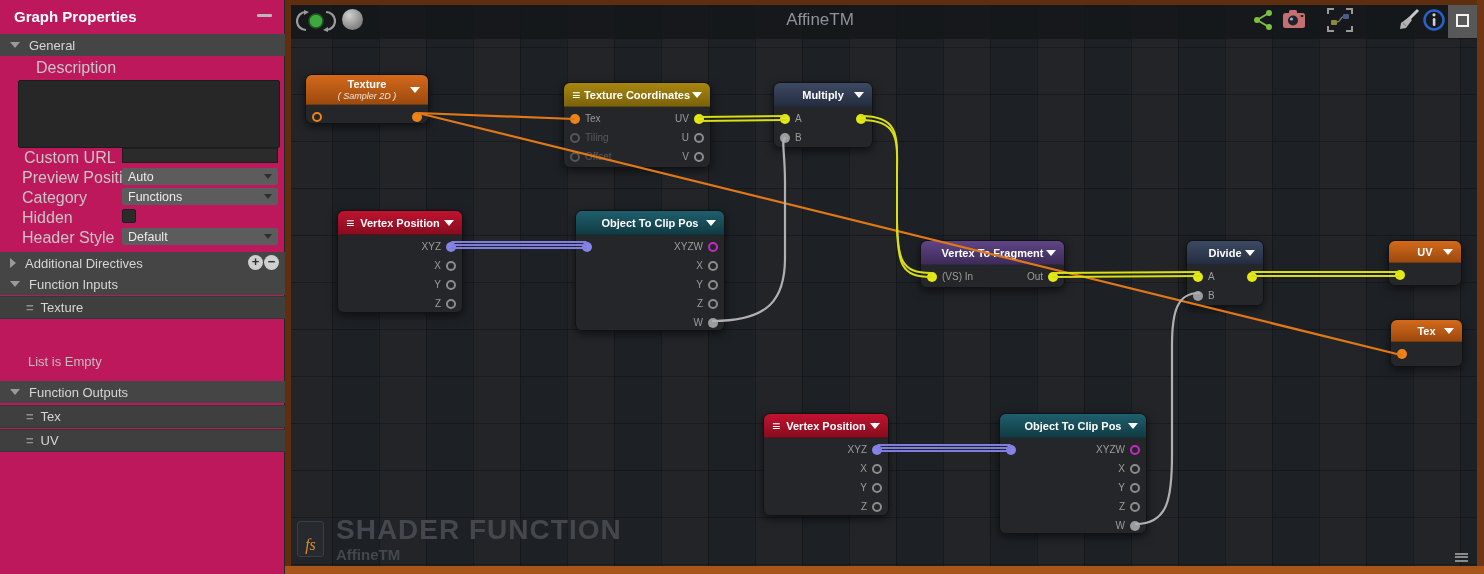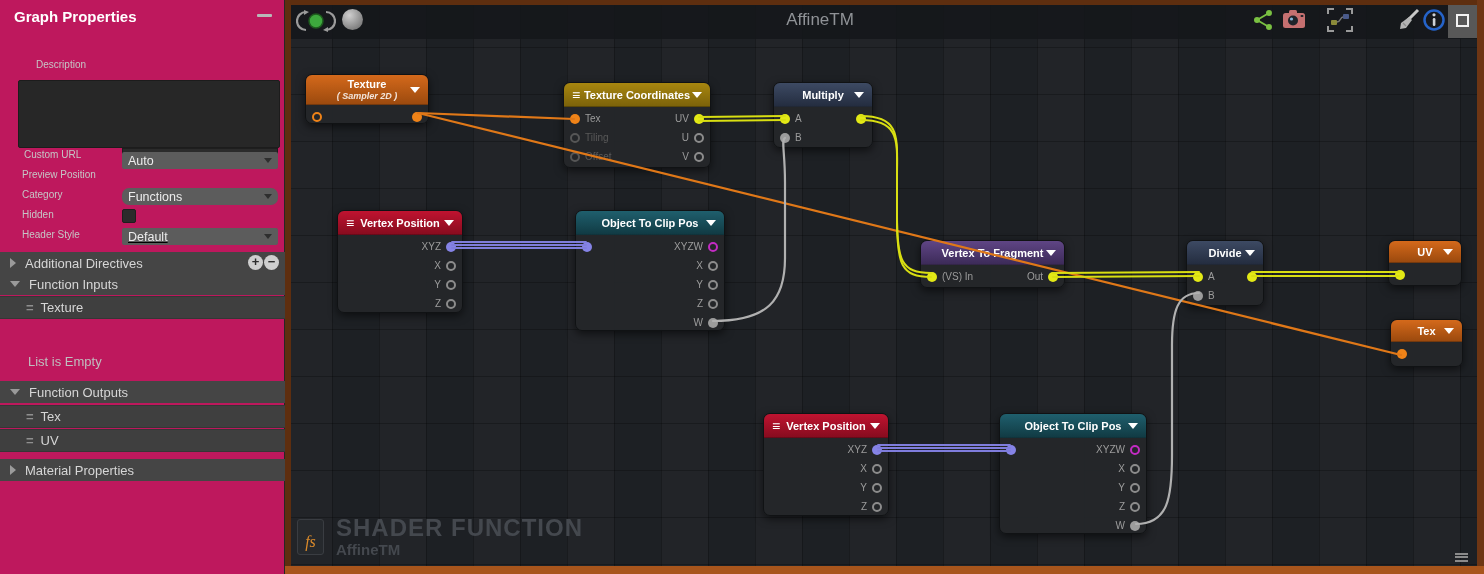--- a/index.html
+++ b/index.html
@@ -8,21 +8,21 @@
 
   
   .panel { position:absolute; left:0; top:0; width:285px; height:574px; background:#be185d; border-right:1px solid #262626; z-index:8; }
   .ptitle-row { position:relative; height:33px; display:flex; align-items:center; padding:0 14px; }
   .ptitle { color:#fff; font-size:15px; font-weight:bold; }
   .minimize { position:absolute; right:12px; top:14px; width:15px; height:3px; background:#b8b8b8; border-radius:1px; }
   .sect { position:absolute; left:0; width:285px; height:22px; background:#454545; display:flex; align-items:center; padding-left:10px; color:#d6d6d6; font-size:13px; }
   .tri { width:0; height:0; margin-right:9px; }
   .tri.down { border-left:5px solid transparent; border-right:5px solid transparent; border-top:6px solid #9a9a9a; }
   .tri.right { border-top:5px solid transparent; border-bottom:5px solid transparent; border-left:6px solid #9a9a9a; }
-  .plabel { position:absolute; color:#c6c6c6; font-size:10px; }
+  .plabel { position:absolute; color:#c6c6c6; font-size:16px; }
   .textarea { position:absolute; left:18px; top:80px; width:262px; height:68px; background:#272727; border:1px solid #1c1c1c; border-radius:2px; }
   .tinput { position:absolute; left:122px; width:156px; height:15px; background:#2b2b2b; border:1px solid #1e1e1e; color:#ddd; font-size:12px; padding:0 4px; }
   .dd { position:absolute; left:122px; width:156px; height:17px; background:#5c5c5c; border-radius:2px; display:flex; align-items:center; padding:0 6px; }
   .dd .val { color:#ececec; font-size:12.5px; flex:1; }
   .dd .dcaret { width:0; height:0; border-left:4px solid transparent; border-right:4px solid transparent; border-top:5px solid #2e2e2e; }
   .checkbox { position:absolute; left:122px; width:14px; height:14px; background:#2b2b2b; border:1px solid #1e1e1e; border-radius:2px; }
   .circbtn { position:absolute; width:15px; height:15px; border-radius:50%; background:#cfcfcf; color:#2d2d2d; font-size:13px; font-weight:bold; line-height:13px; text-align:center; }
   .item { position:absolute; left:0; width:285px; height:23px; background:#3f3f3f; border-top:1px solid #363636; border-bottom:1px solid #363636; display:flex; align-items:center; }
   .handle { margin-left:26px; margin-right:8px; color:#8f8f8f; font-size:13px; font-weight:bold; letter-spacing:-1px; }
   .item-label { color:#d6d6d6; font-size:13px; }
@@ -46,21 +46,21 @@
   .gtitle { position:absolute; left:735px; top:10px; width:170px; text-align:center; color:#8f9296; font-size:17px; z-index:5; }
   .tbicon { position:absolute; z-index:5; cursor:pointer; }
   .maxbtn { position:absolute; left:1448px; top:3px; width:29px; height:35px; background:#585858; z-index:5; display:flex; align-items:center; justify-content:center; }
   .maxbtn .sq { width:13px; height:13px; border:2px solid #f2f2f2; background:transparent; }
   .sphere { width:21px; height:21px; border-radius:50%; background:radial-gradient(circle at 35% 30%, #cfcfcf, #7e7e7e 75%); }
 
   
   .node { position:absolute; background:rgba(36,38,42,0.96); border:1px solid #101214; border-radius:7px; box-shadow:0 3px 8px rgba(0,0,0,.55); z-index:2; padding-top:0; }
   .nhead { position:relative; display:flex; align-items:center; justify-content:center; border-radius:6px 6px 0 0; color:#fff; font-size:11px; font-weight:bold; border-bottom:1px solid rgba(0,0,0,.45); }
   .ntw { display:flex; flex-direction:column; align-items:center; line-height:1.2; }
-  .nsub { font-size:9px; font-style:italic; font-weight:bold; color:rgba(255,255,255,.85); }
+  .nsub { font-size:9px; font-style:italic; font-weight:normal; color:rgba(255,255,255,.85); }
   .burger { position:absolute; left:8px; top:50%; transform:translateY(-50%); color:#fff; font-size:14px; font-weight:bold; line-height:1; }
   .caret { position:absolute; right:8px; top:50%; transform:translateY(-50%); width:0; height:0; border-left:5px solid transparent; border-right:5px solid transparent; border-top:6px solid #fff; }
   .nbody { padding-top:2px; }
   .nrow { height:19px; display:flex; align-items:center; justify-content:space-between; padding:0 6px; }
   .pg { display:flex; align-items:center; gap:5px; }
   .plab { color:#9c9c9c; font-size:10px; }
   .plab.dim { color:#595959; }
   .port { width:10px; height:10px; border-radius:50%; flex-shrink:0; }
   .p-orange-filled { background:#ef8318; }
   .p-orange-ring { border:2px solid #ef8318; }
@@ -70,21 +70,21 @@
   .p-indigo-filled { background:#8583e6; }
   .p-magenta-ring { border:2px solid #c32bc3; }
   .port.dim { border-color:#565656; }
 
   #wires { position:absolute; left:0; top:0; width:1484px; height:574px; z-index:3; pointer-events:none; }
 
   
   .wmark { position:absolute; left:297px; top:515px; display:flex; align-items:center; gap:12px; z-index:1;justify-content:space-between; }
   .wicon { width:27px; height:36px; background:#26292d; border:1px solid #3a3d42; border-radius:3px; display:flex; align-items:flex-end; justify-content:center; }
   .wicon span { font-family:"Liberation Serif",serif; font-style:italic; color:#d98a2b; font-size:16px; line-height:1.4; }
-  .wtext .l1 { color:#44484e; font-size:24px; font-weight:bold; letter-spacing:1px; line-height:1.1; }
+  .wtext .l1 { color:#44484e; font-size:28px; font-weight:bold; letter-spacing:1px; line-height:1.1; }
   .wtext .l2 { color:#44484e; font-size:15px; font-weight:bold; }
   .grip { position:absolute; left:1455px; top:553px; width:13px; height:9px; z-index:5;
     background:repeating-linear-gradient(#8a8a8a 0 2px, transparent 2px 3.5px); }
 </style>
 </head>
 <body>
 
 <div id="root">
 
   <div class="canvas"></div>
@@ -505,44 +505,48 @@
   <div class="frame f-right"></div>
   <div class="frame f-bottom"></div>
   <div class="grip"></div>
 
   <div class="panel">
     <div class="ptitle-row">
       <span class="ptitle">Graph Properties</span>
       <span class="minimize"></span>
     </div>
 
+    <div class="sect" style="top:34px;">
+      <span class="tri down"></span>
+      <span>General</span>
+    </div>
 
     <span class="plabel" style="left:36px;top:59px;">Description</span>
     <div class="textarea"></div>
 
     <span class="plabel" style="left:24px;top:149px;">Custom URL</span>
     <input class="tinput" style="top: 148px;" value="">
 
     <span class="plabel" style="left:22px;top:169px;">Preview Position</span>
-    <div class="dd" style="top:152px;">
+    <div class="dd" style="top:168px;">
       <span class="val">Auto</span>
       <span class="dcaret"></span>
     </div>
 
     <span class="plabel" style="left:22px;top:189px;">Category</span>
-    <div class="dd" style="top:188px;border-radius:7px;">
+    <div class="dd" style="top:188px;">
       <span class="val">Functions</span>
       <span class="dcaret"></span>
     </div>
 
     <span class="plabel" style="left:22px;top:209px;">Hidden</span>
     <div class="checkbox" style="top:209px;"></div>
 
     <span class="plabel" style="left:22px;top:229px;">Header Style</span>
-    <div class="dd" style="top:228px;text-decoration:underline;">
+    <div class="dd" style="top:228px;">
       <span class="val">Default</span>
       <span class="dcaret"></span>
     </div>
 
     <div class="sect" style="top:252px;">
       <span class="tri right"></span>
       <span>Additional Directives</span>
     </div>
     <span class="circbtn" style="left:248px;top:255px;">+</span>
     <span class="circbtn" style="left:264px;top:255px;">−</span>
@@ -564,19 +568,15 @@
     </div>
     <div class="item" style="top:405px;">
       <span class="handle">=</span>
       <span class="item-label">Tex</span>
     </div>
     <div class="item" style="top:429px;">
       <span class="handle">=</span>
       <span class="item-label">UV</span>
     </div>
 
-    <div class="sect" style="top:459px;">
-      <span class="tri right"></span>
-      <span>Material Properties</span>
-    </div>
   </div>
 
 </div>
 
 </body></html>

